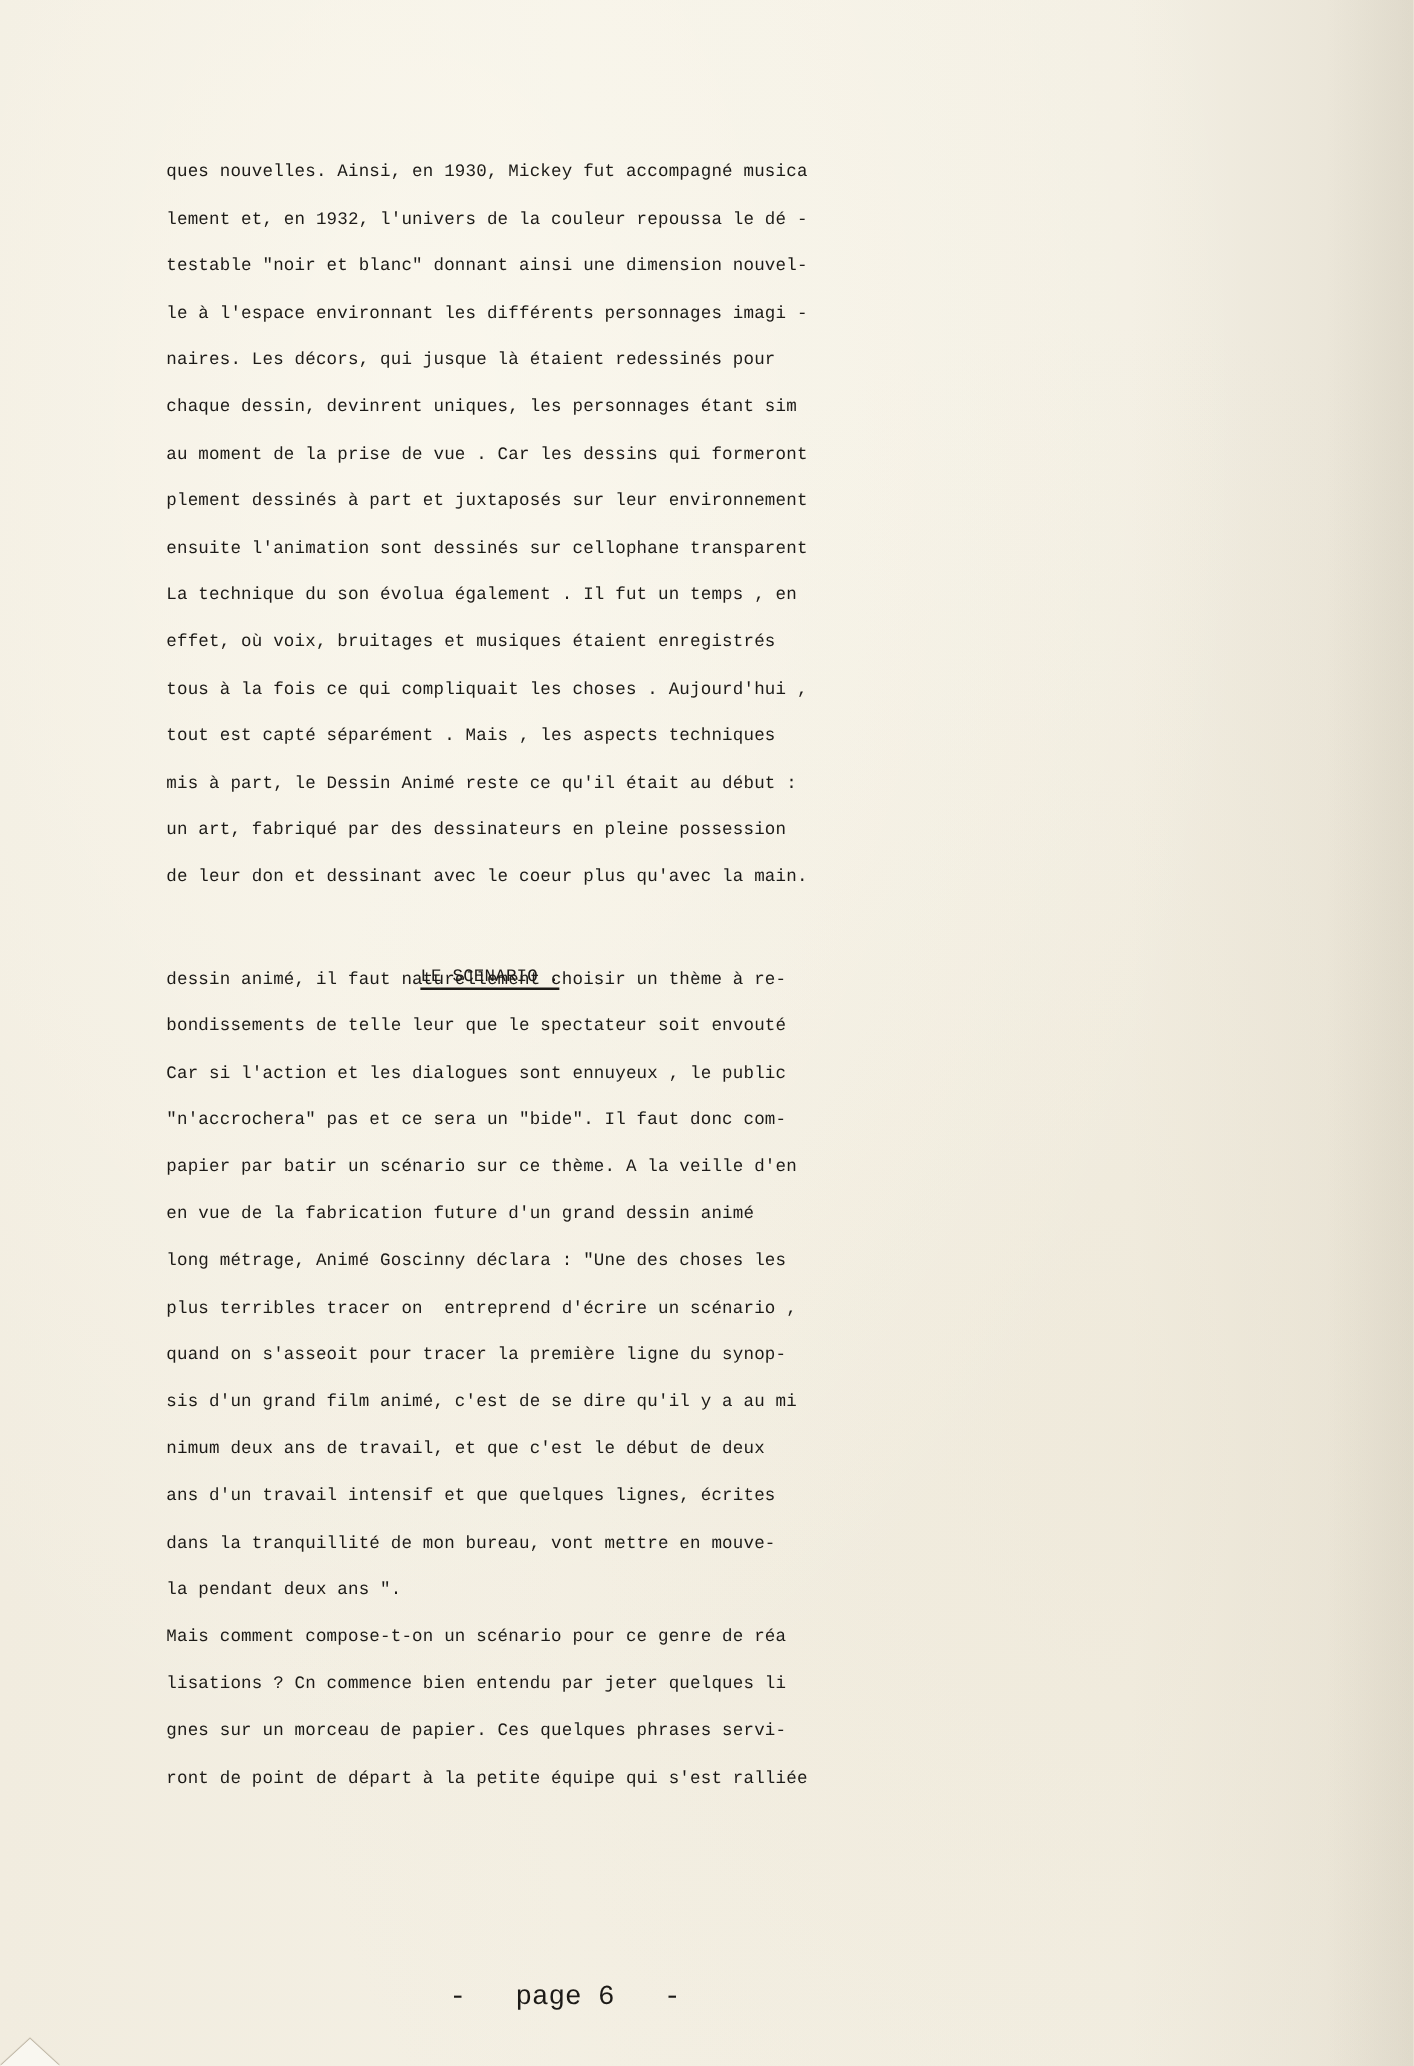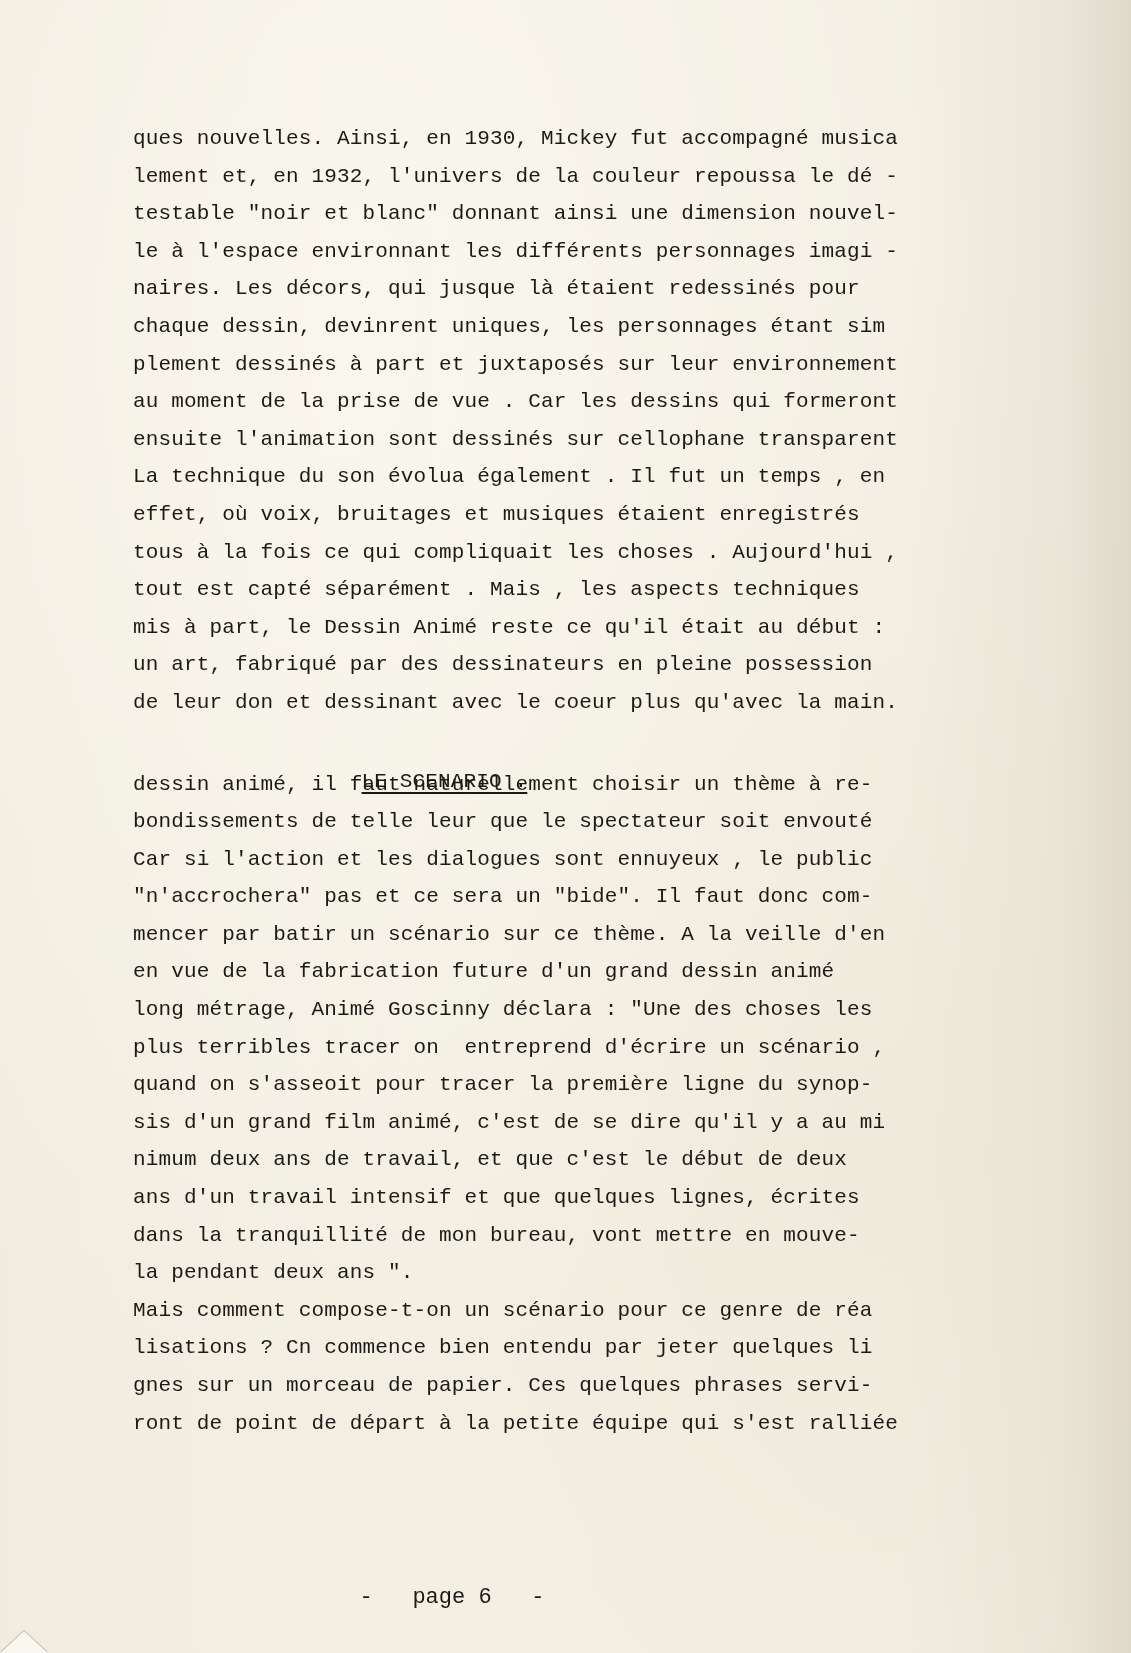--- a/index.html
+++ b/index.html
@@ -41,21 +41,21 @@
       line-height: 37.7px;
       white-space: pre;
       transform: scaleX(-1);
       pointer-events: none;
     }
     .text-block {
       position: absolute;
       left: 133px;
       top: 120px;
       width: 930px;
-      font-size: 21px;
+      font-size: 14px;
       line-height: 37.6px;
       letter-spacing: 0.15px;
     }
     .line {
       white-space: pre;
       height: 37.6px;
     }
     .heading-line {
       white-space: pre;
       height: 44px;
@@ -96,40 +96,40 @@
   <div class="ghost-text"></div>
 
   <div class="text-block">
     <div id="p1">
         <div class="line">ques nouvelles. Ainsi, en 1930, Mickey fut accompagné musica</div>
         <div class="line">lement et, en 1932, l'univers de la couleur repoussa le dé -</div>
         <div class="line">testable "noir et blanc" donnant ainsi une dimension nouvel-</div>
         <div class="line">le à l'espace environnant les différents personnages imagi -</div>
         <div class="line">naires. Les décors, qui jusque là étaient redessinés pour</div>
         <div class="line">chaque dessin, devinrent uniques, les personnages étant sim</div>
+        <div class="line">au moment de la prise de vue . Car les dessins qui formeront</div>
         <div class="line">plement dessinés à part et juxtaposés sur leur environnement</div>
-        <div class="line">au moment de la prise de vue . Car les dessins qui formeront</div>
         <div class="line">ensuite l'animation sont dessinés sur cellophane transparent</div>
         <div class="line">La technique du son évolua également . Il fut un temps , en</div>
         <div class="line">effet, où voix, bruitages et musiques étaient enregistrés</div>
         <div class="line">tous à la fois ce qui compliquait les choses . Aujourd'hui ,</div>
         <div class="line">tout est capté séparément . Mais , les aspects techniques</div>
         <div class="line">mis à part, le Dessin Animé reste ce qu'il était au début :</div>
         <div class="line">un art, fabriqué par des dessinateurs en pleine possession</div>
         <div class="line">de leur don et dessinant avec le coeur plus qu'avec la main.</div>
       </div>
     <div class="heading-line">
       <span class="heading">LE SCENARIO .</span>
     </div>
     <div id="p2">
         <div class="line">dessin animé, il faut naturellement choisir un thème à re-</div>
         <div class="line">bondissements de telle leur que le spectateur soit envouté</div>
         <div class="line">Car si l'action et les dialogues sont ennuyeux , le public</div>
         <div class="line">"n'accrochera" pas et ce sera un "bide". Il faut donc com-</div>
-        <div class="line">mencer par batir un scénario sur ce thème. A la veille d'en</div>
+        <div class="line">papier par batir un scénario sur ce thème. A la veille d'en</div>
         <div class="line">en vue de la fabrication future d'un grand dessin animé</div>
         <div class="line">long métrage, Animé Goscinny déclara : "Une des choses les</div>
         <div class="line">plus terribles tracer on  entreprend d'écrire un scénario ,</div>
         <div class="line">quand on s'asseoit pour tracer la première ligne du synop-</div>
         <div class="line">sis d'un grand film animé, c'est de se dire qu'il y a au mi</div>
         <div class="line">nimum deux ans de travail, et que c'est le début de deux</div>
         <div class="line">ans d'un travail intensif et que quelques lignes, écrites</div>
         <div class="line">dans la tranquillité de mon bureau, vont mettre en mouve-</div>
         <div class="line">la pendant deux ans ".</div>
       </div>

